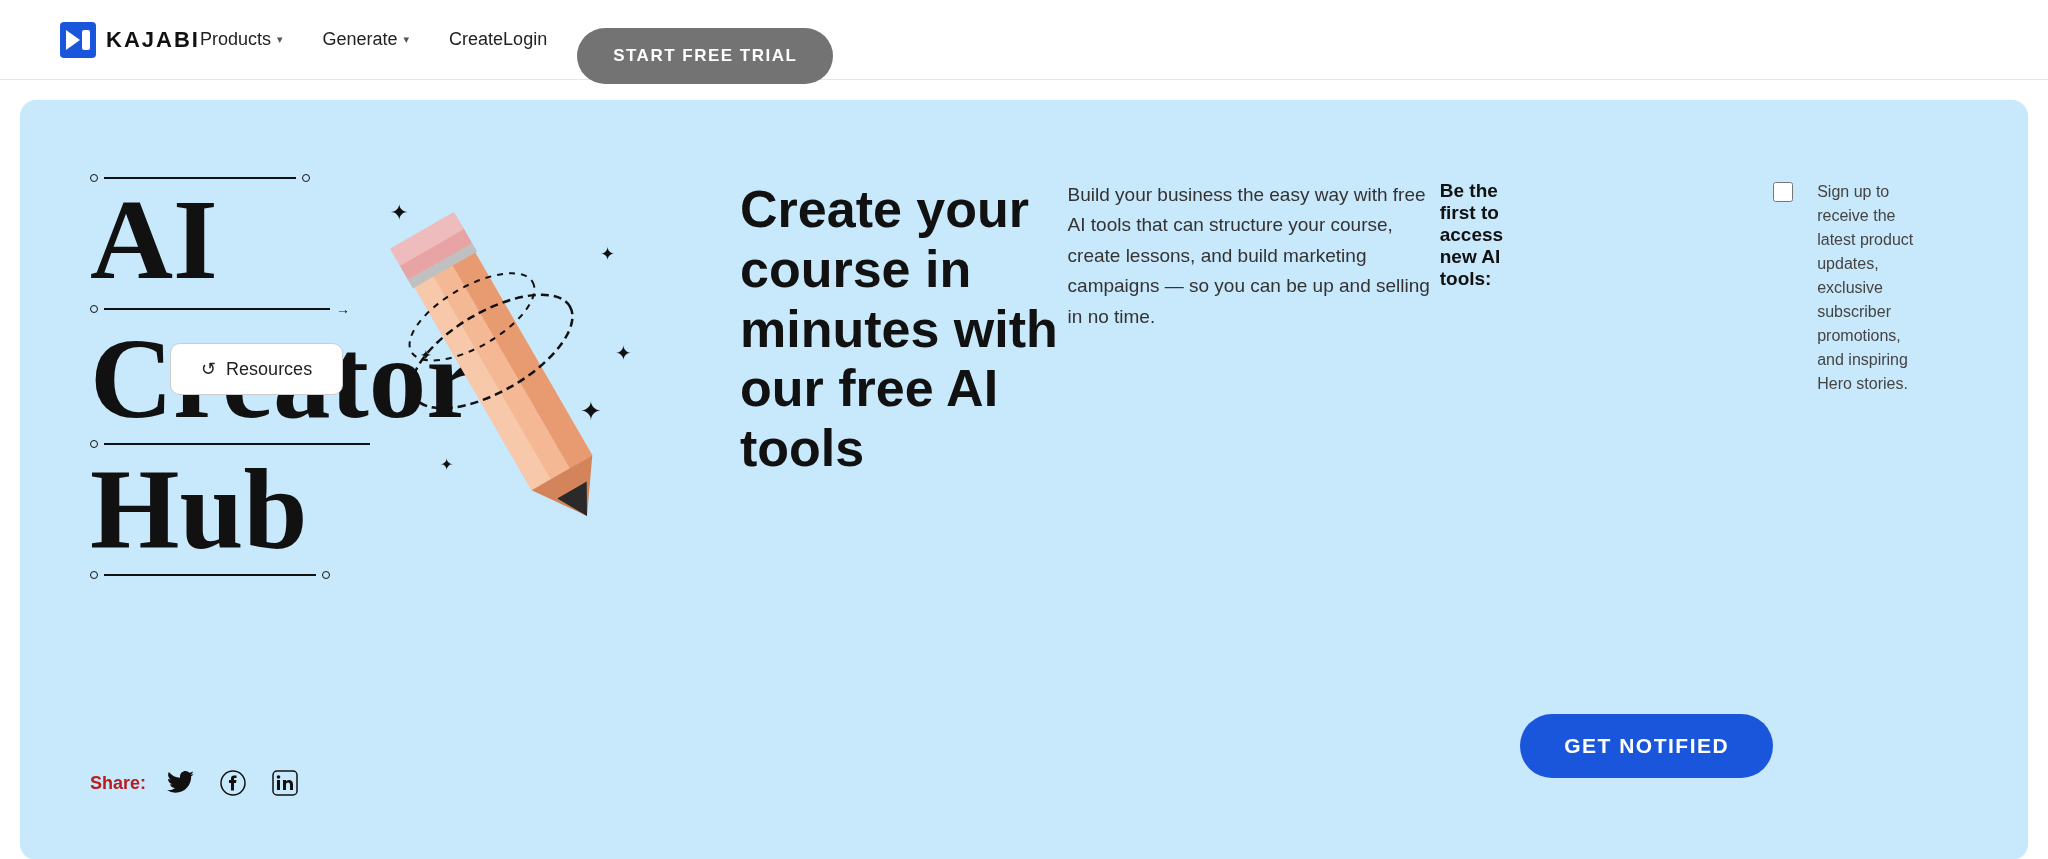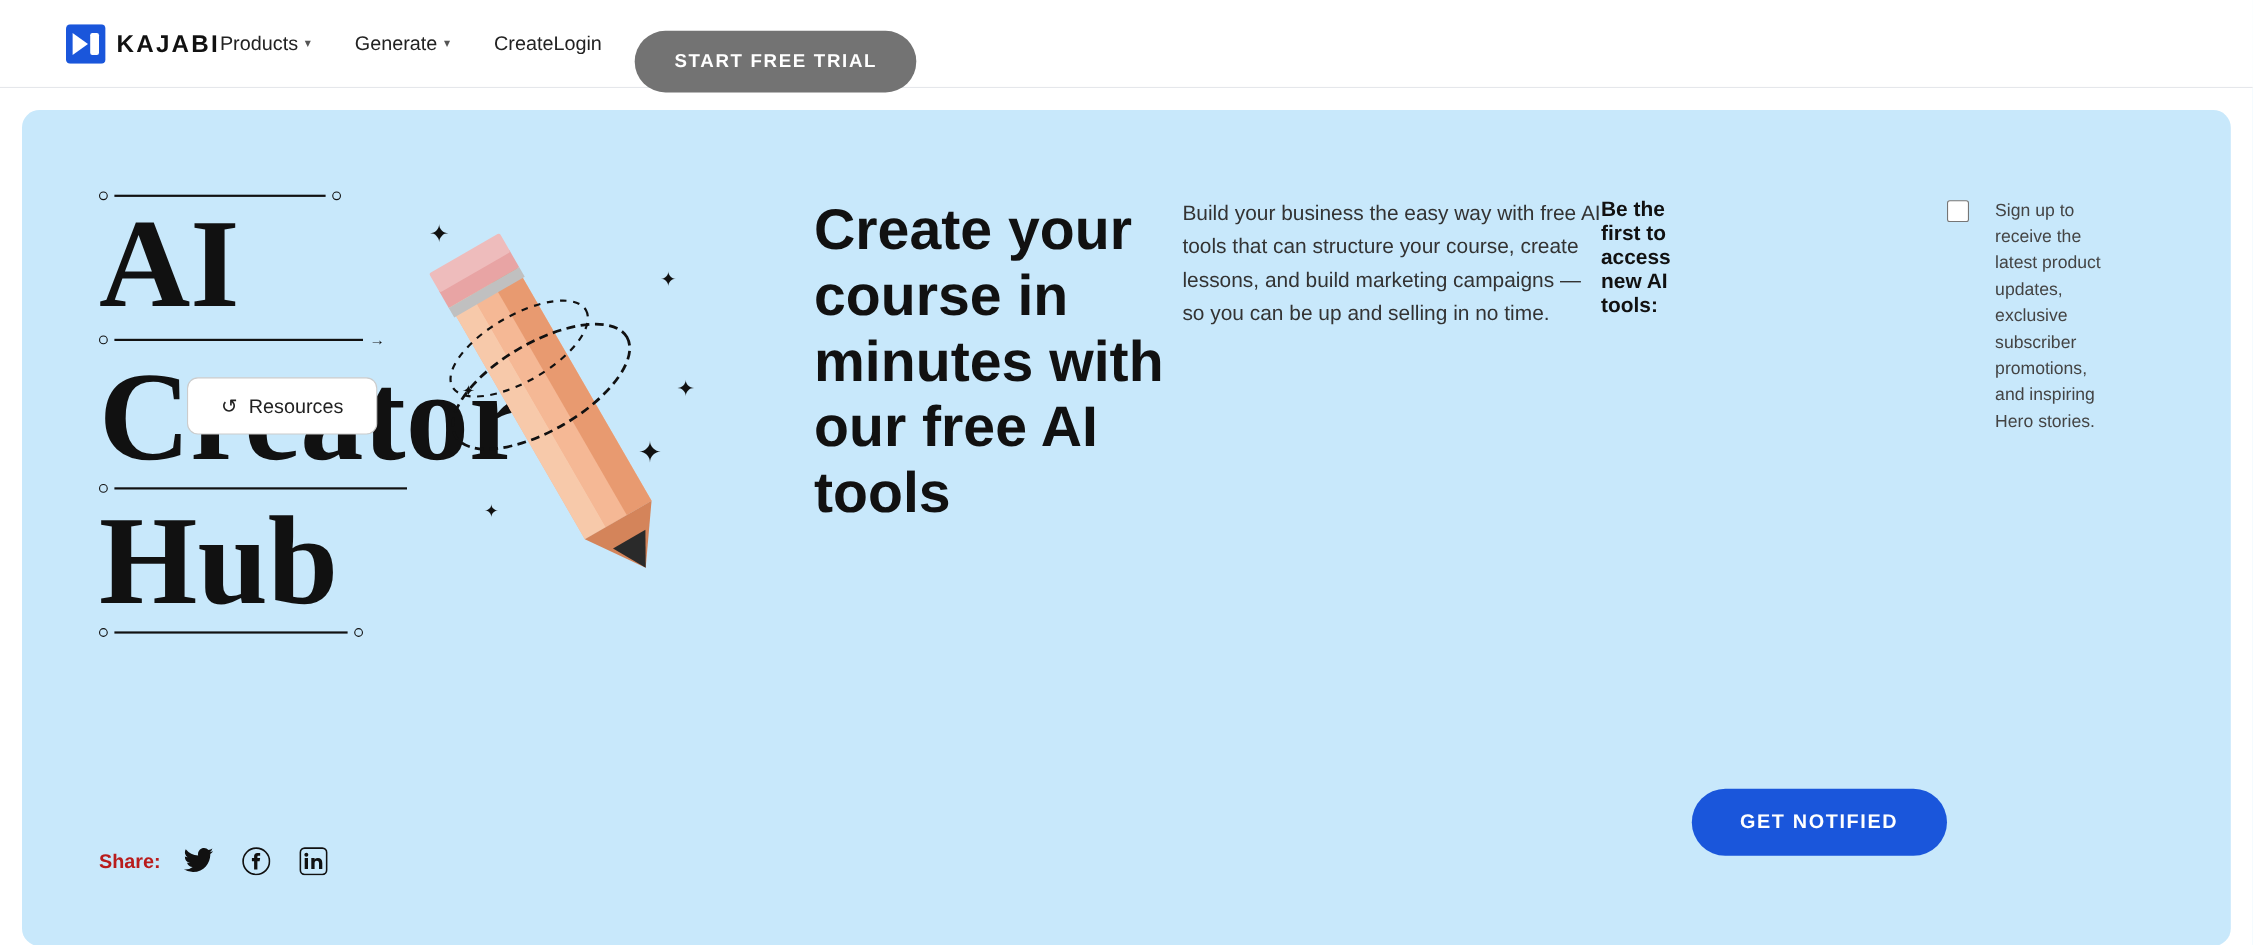--- a/index.html
+++ b/index.html
@@ -221,21 +221,21 @@
       font-size: 18px;
       color: #888;
       outline: none;
     }
     .get-notified-btn {
       background: #1a56db;
       color: #fff;
       border: none;
       border-radius: 50px;
       padding: 20px 44px;
-      font-size: 18px;
+      font-size: 21px;
       font-weight: 700;
       letter-spacing: 1.5px;
       cursor: pointer;
       white-space: nowrap;
       text-transform: uppercase;
     }
 
     .checkbox-row {
       display: flex;
       align-items: flex-start;

